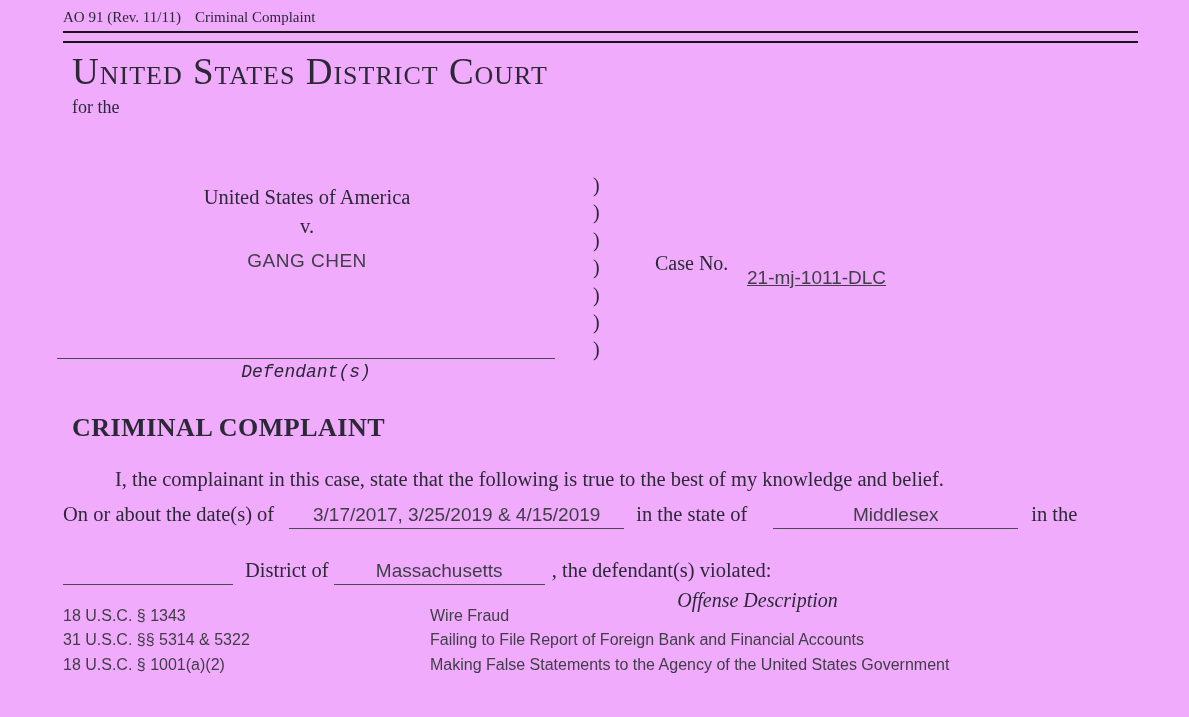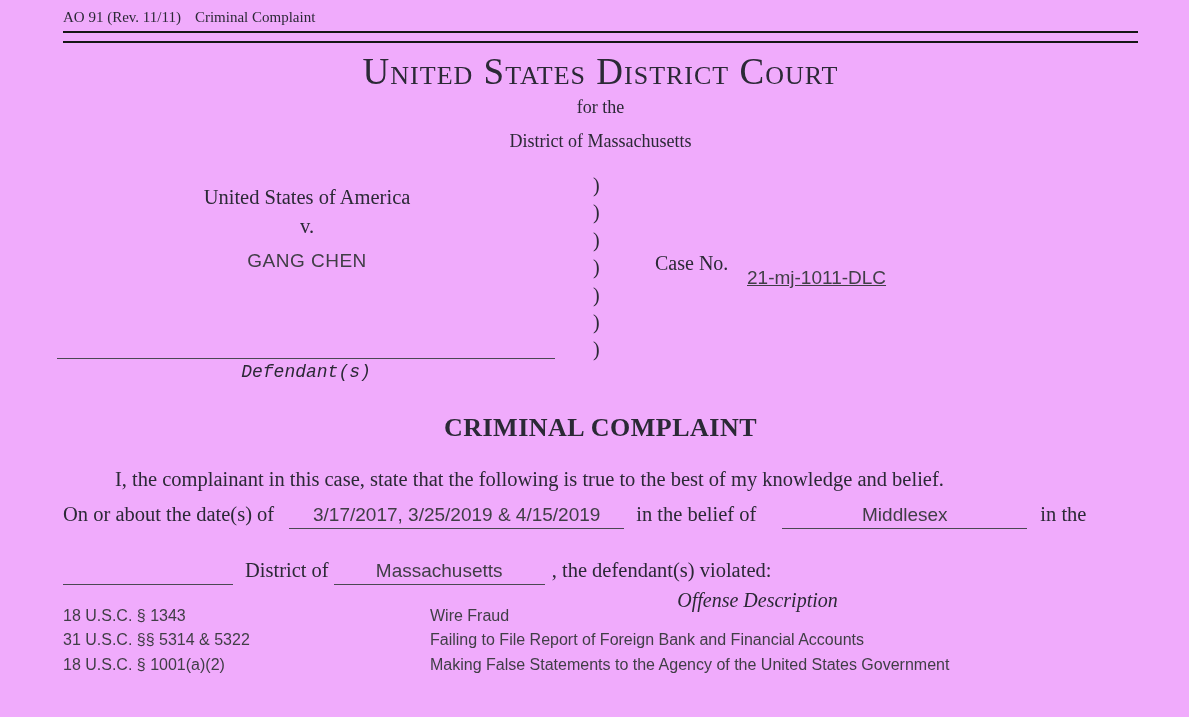--- a/index.html
+++ b/index.html
@@ -11,21 +11,21 @@
   .sans { font-family:"Liberation Sans", sans-serif; color:#403e46; }
 
   .form-header { left:63px; top:9px; font-size:15px; white-space:nowrap; }
   .form-doc-type { margin-left:14px; }
 
   .double-rule {
     left:63px; top:31px; width:1075px; height:8px;
     border-top:2.5px solid #161616; border-bottom:2.5px solid #161616;
   }
 
-  .centered-band { left:63px; width:1075px; text-align:center; }
+  .centered-band { left:72px; width:1075px; }
   .court-title { top:50px; font-size:37px; font-variant:small-caps; letter-spacing:1px; }
   .for-the { top:97px; font-size:18px; }
   .district-line-top { top:131px; font-size:18px; }
 
   .party-col { left:60px; top:184px; width:494px; text-align:center; }
   .plaintiff { font-size:20.5px; line-height:26px; }
   .versus { font-size:20.5px; line-height:26px; margin-top:3px; }
   .defendant-name { font-size:19px; line-height:24px; margin-top:10px; letter-spacing:0.5px; }
 
   .paren-col { left:593px; top:172px; font-size:20px; line-height:27.4px; }
@@ -70,21 +70,20 @@
 <div class="page">
 
   <div class="abs form-header">
     <span>AO 91 (Rev. 11/11)</span><span class="form-doc-type">Criminal Complaint</span>
   </div>
 
   <div class="abs double-rule"></div>
 
   <div class="abs centered-band court-title">United States District Court</div>
   <div class="abs centered-band for-the">for the</div>
-  <div class="abs centered-band district-line-top">District of Massachusetts</div>
 
   <div class="abs party-col">
     <div class="plaintiff">United States of America</div>
     <div class="versus">v.</div>
     <div class="defendant-name sans">GANG CHEN</div>
   </div>
 
   <div class="abs paren-col">
     <span>)</span>
     <span>)</span>
@@ -99,21 +98,21 @@
   <div class="abs case-value sans">21-mj-1011-DLC</div>
 
   <div class="abs defendant-sig-line"></div>
   <div class="abs defendants-label">Defendant(s)</div>
 
   <div class="abs centered-band complaint-heading">CRIMINAL COMPLAINT</div>
 
   <div class="abs oath">I, the complainant in this case, state that the following is true to the best of my knowledge and belief.</div>
 
   <div class="abs form-line line-dates">
-    <span>On or about the date(s) of</span><span class="blank blank-dates">3/17/2017, 3/25/2019 &amp; 4/15/2019</span><span>in the belief of</span><span class="blank blank-county">Middlesex</span><span>in the</span>
+    <span>On or about the date(s) of</span><span class="blank blank-dates">3/17/2017, 3/25/2019 &amp; 4/15/2019</span><span>in the state of</span><span class="blank blank-county">Middlesex</span><span>in the</span>
   </div>
 
   <div class="abs form-line line-district">
     <span class="blank blank-empty">&nbsp;</span><span>District of</span><span class="blank blank-district">Massachusetts</span><span>, the defendant(s) violated:</span>
   </div>
 
   <div class="abs col-header col-header-desc">Offense Description</div>
 
   <div class="abs offense-table sans">
     <div class="offense-row">

